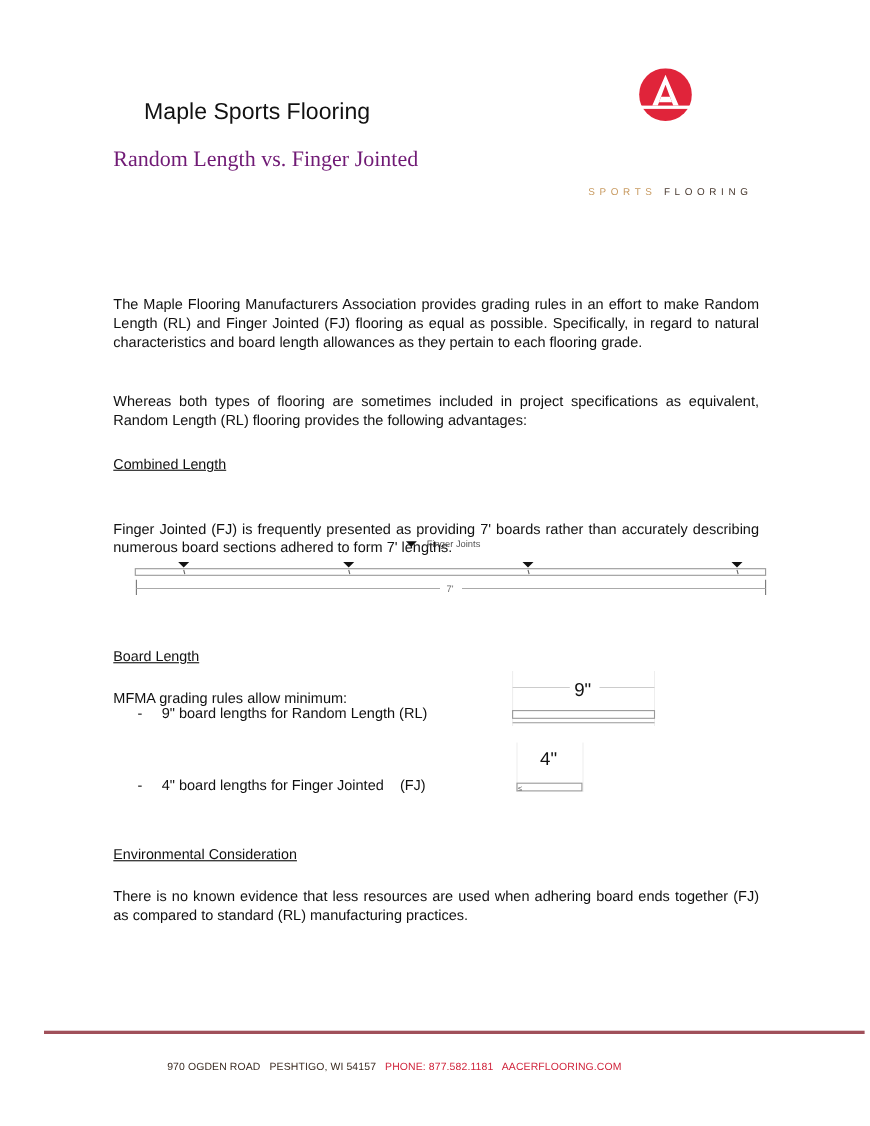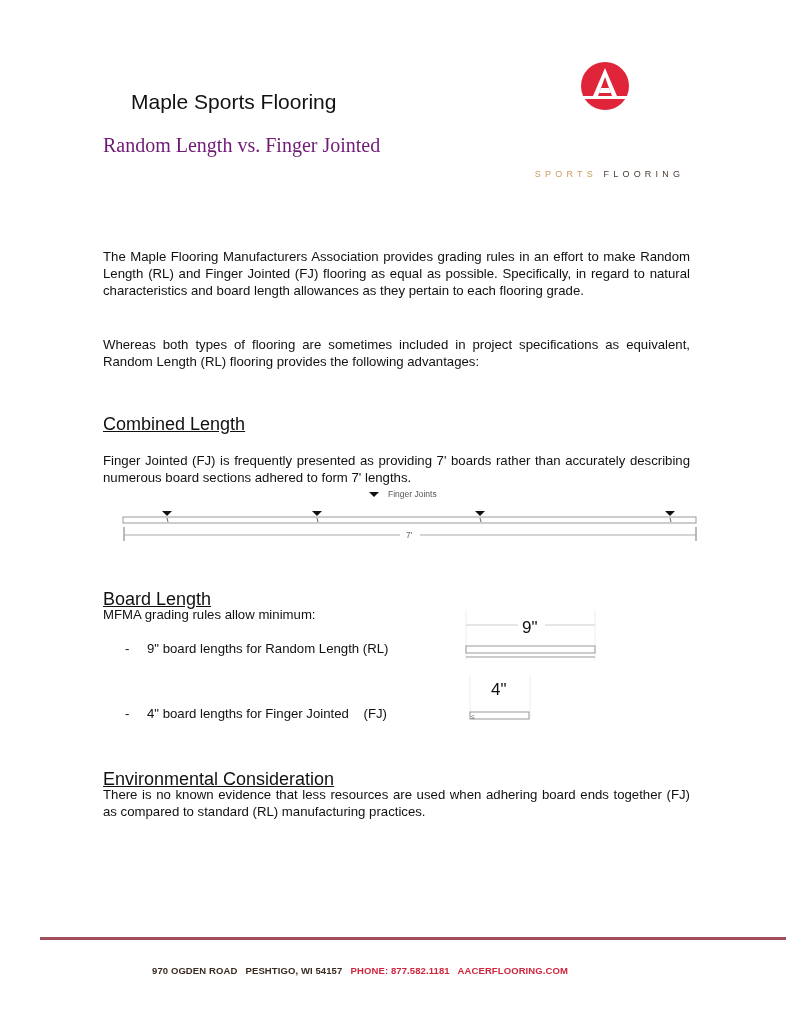--- a/index.html
+++ b/index.html
@@ -11,43 +11,43 @@
 
     .logo { left:520px; top:62px; width:175px; height:125px; }
     .logo-mark { position:absolute; left:61px; top:0; width:48px; height:48px; }
     .logo-word { position:absolute; left:0; top:60px; width:175px; text-align:center;
                  font-family:"Liberation Serif", serif; font-size:40px; letter-spacing:5px; color:#4a2b1c; }
     .logo-tag { position:absolute; left:2px; top:107px; width:175px; text-align:center;
                 font-size:9px; letter-spacing:4.2px; }
     .logo-tag .t1 { color:#c89a60; }
     .logo-tag .t2 { color:#4a3a30; }
 
-    .para { left:103px; width:587px; font-size:13.2px; line-height:17px; text-align:justify; color:#111; }
+    .para { left:103px; width:587px; font-size:13.2px; line-height:17px; text-align:justify; color:#111;margin-top:20px; }
     .p1 { top:248px; }
     .p2 { top:336px; }
 
-    .heading { left:103px; font-size:18px; text-decoration:underline; color:#111; }
+    .heading { left:103px; font-size:13px; text-decoration:underline; color:#111; }
     .h1 { top:414px; }
     .h2 { top:589px; }
     .h3 { top:769px; }
 
     .p3 { top:452px; }
     .p4 { top:606px; text-align:left; }
     .p5 { top:786px; }
 
     .bullet { left:125px; font-size:13.2px; color:#111; }
     .bullet .dash { display:inline-block; width:22px; }
     .b1 { top:641px; }
     .b2 { top:706px; }
 
     .diagram { left:118px; top:484px; width:585px; height:62px; }
     .board-fig { left:460px; top:605px; width:150px; height:125px; }
 
     .rule { left:40px; top:937px; width:746px; height:3px; background:#a0505a; }
-    .footer { left:152px; top:965px; font-size:9.5px; font-weight:bold; letter-spacing:0.1px; color:#3a2a20; white-space:pre; }
+    .footer { left:152px; top:965px; font-size:9.5px; font-weight:normal; letter-spacing:0.1px; color:#3a2a20; white-space:pre; }
     .footer .red { color:#d0243c; }
   </style>
 </head>
 <body>
 
 <div class="abs title">Maple Sports Flooring</div>
 <div class="abs subtitle">Random Length vs. Finger Jointed</div>
 
 <div class="abs logo">
   <svg class="logo-mark" viewBox="0 0 48 48">

